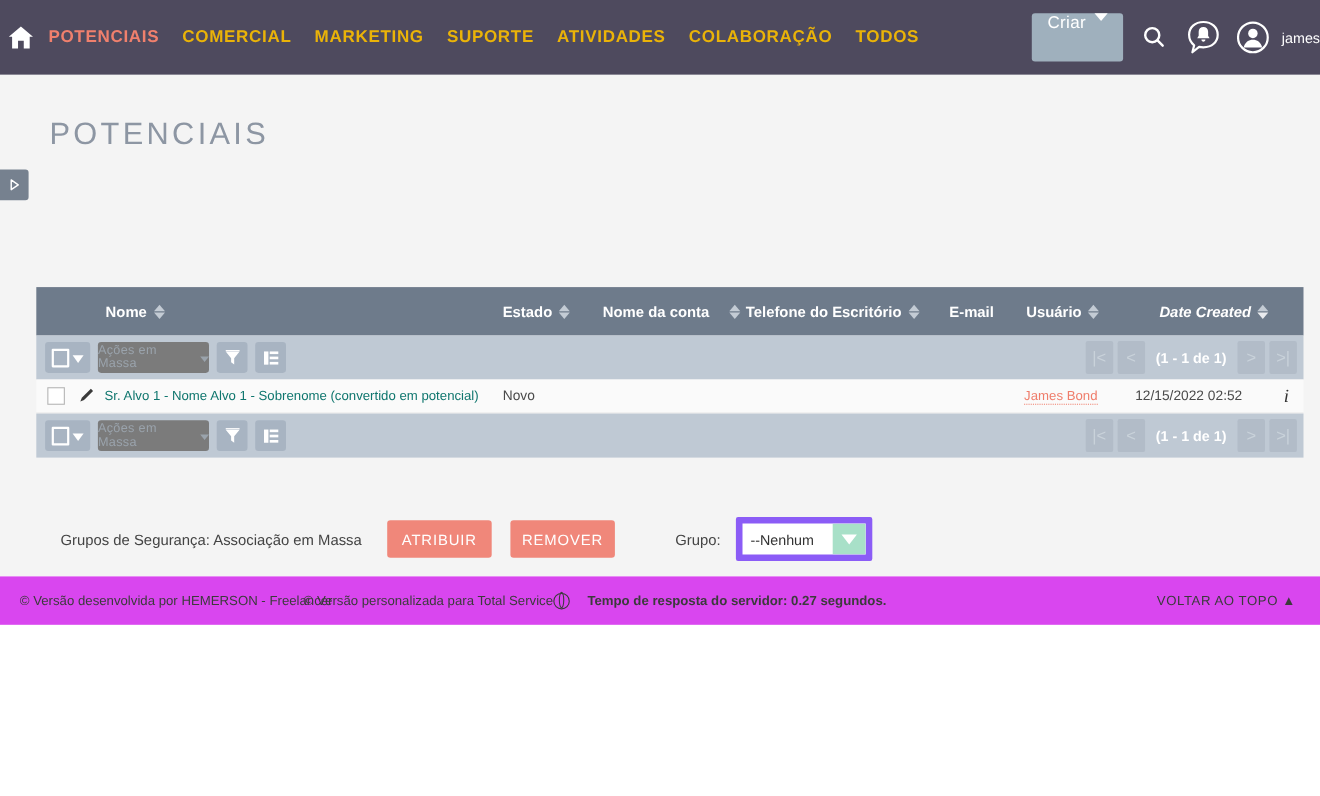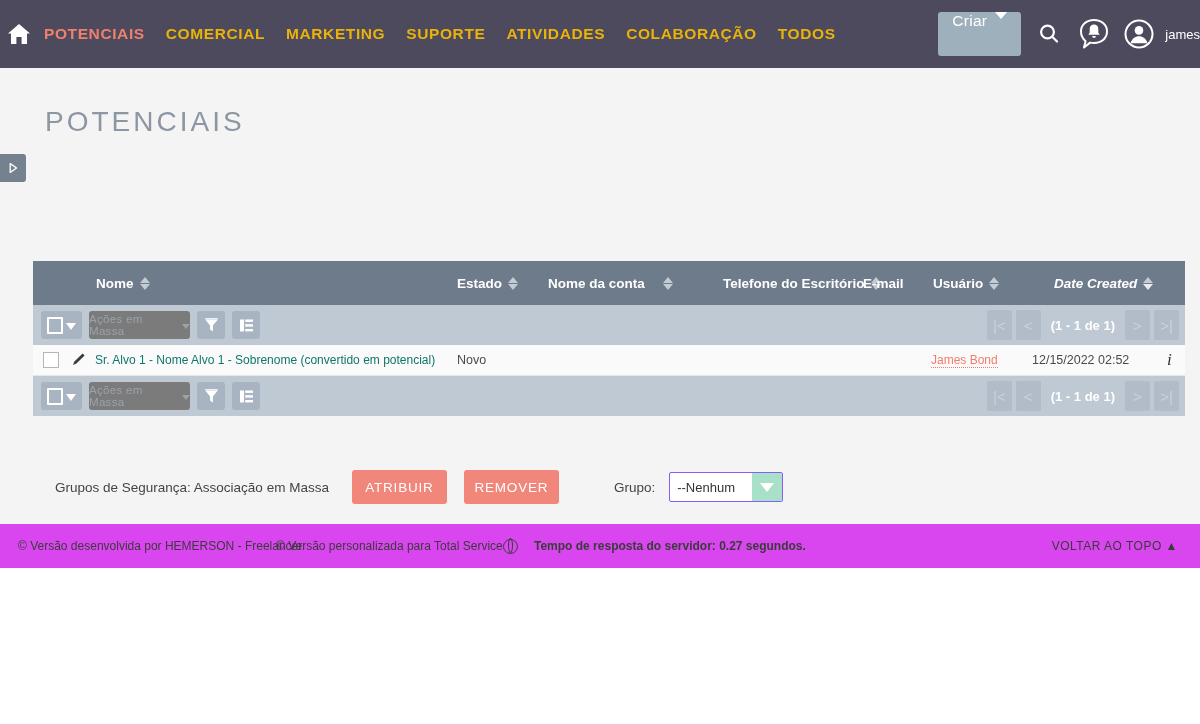--- a/index.html
+++ b/index.html
@@ -315,21 +315,21 @@
     font-size: 13.5px;
     color: #444;
     margin-left: 38px;
     margin-right: 12px;
   }
   .grupo-select {
     display: flex;
     align-items: stretch;
     height: 28px;
     width: 112px;
-    border: 1px solid #8b5cf6;
+    border: 6px solid #8b5cf6;
     border-radius: 2px;
     background: #ffffff;
     overflow: hidden;
     cursor: pointer;
   }
   .grupo-value {
     flex: 1;
     display: flex;
     align-items: center;
     padding-left: 7px;
@@ -464,21 +464,21 @@
             <span class="sort-hollow-dn"></span>
         </span>
       </div>
       <div class="th" style="left:515px;gap:18px;">
         <span>Nome da conta</span>
         <span class="sort-ico">
           <span class="sort-hollow-up"></span>
             <span class="sort-hollow-dn"></span>
         </span>
       </div>
-      <div class="th" style="left:690px;justify-content:flex-end;">
+      <div class="th" style="left:645px;justify-content:flex-end;">
         <span>Telefone do Escritório</span>
         <span class="sort-ico">
           <span class="sort-hollow-up"></span>
             <span class="sort-hollow-dn"></span>
         </span>
       </div>
       <div class="th" style="left:830px;">
         <span>E-mail</span>
       </div>
       <div class="th" style="left:900px;">

